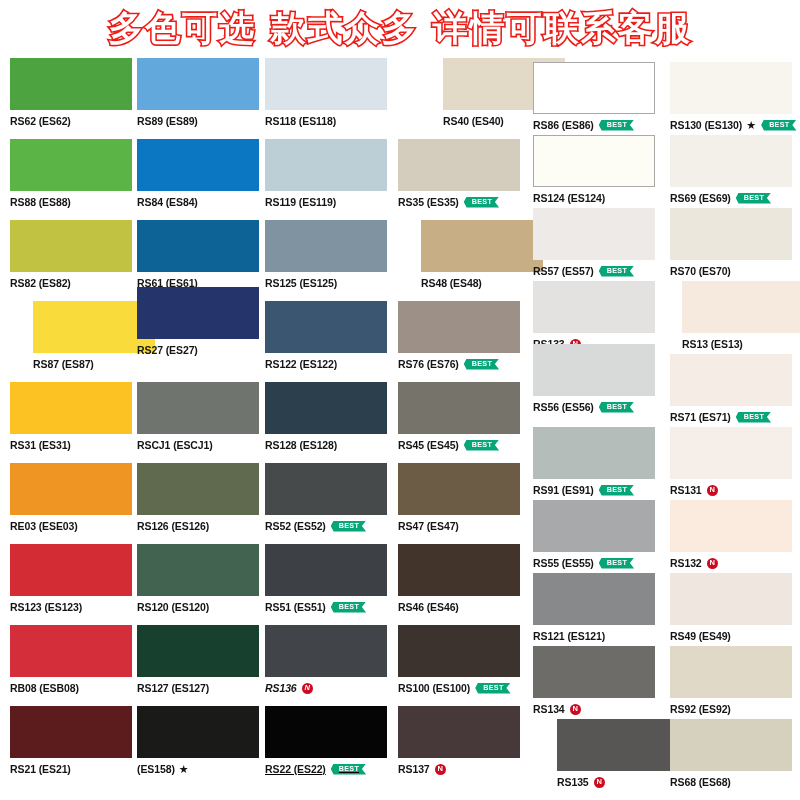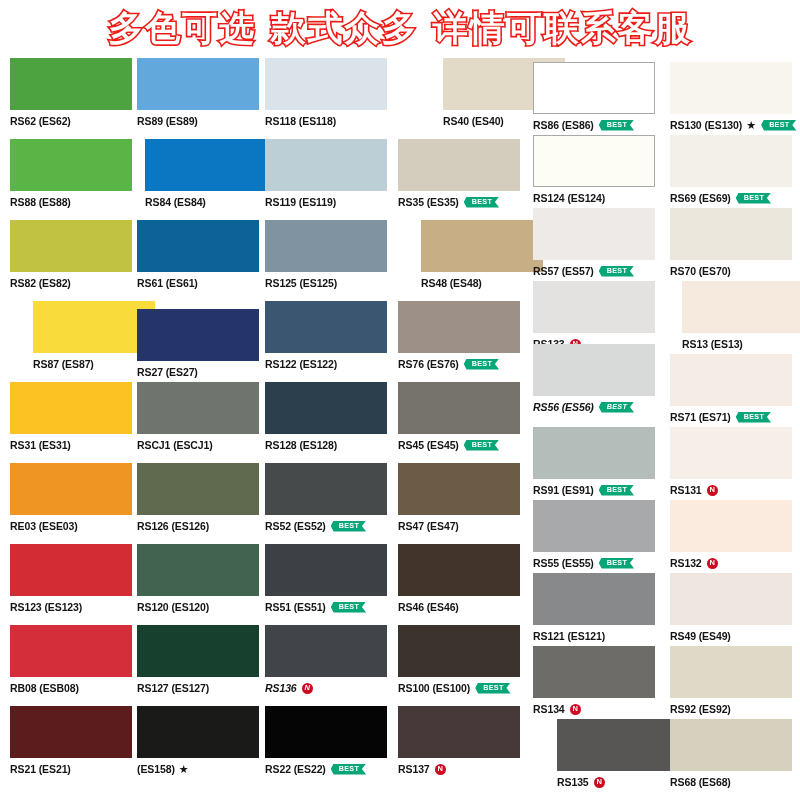--- a/index.html
+++ b/index.html
@@ -186,33 +186,33 @@
         </div>
       </div>
     </div>
     <div class="col" style="left: 137px;">
       <div class="cell" style="top: 58px;">
         <div class="chip" style="background: rgb(99, 168, 221);"></div>
         <div class="cap">
           <span class="cap-text">RS89 (ES89)</span>
         </div>
       </div>
-      <div class="cell" style="top: 139px; margin-left: 8px;">
+      <div class="cell" style="top: 139px;">
         <div class="chip" style="background: rgb(11, 119, 194);"></div>
         <div class="cap">
           <span class="cap-text">RS84 (ES84)</span>
         </div>
       </div>
       <div class="cell" style="top: 220px;">
         <div class="chip" style="background: rgb(13, 99, 150);"></div>
         <div class="cap">
           <span class="cap-text">RS61 (ES61)</span>
         </div>
       </div>
-      <div class="cell" style="top: 309px; text-align: center;">
+      <div class="cell" style="top: 287px; text-align: center;">
         <div class="chip" style="background: rgb(37, 53, 107);"></div>
         <div class="cap">
           <span class="cap-text">RS27 (ES27)</span>
         </div>
       </div>
       <div class="cell" style="top: 382px;">
         <div class="chip" style="background: rgb(111, 117, 110);"></div>
         <div class="cap">
           <span class="cap-text">RSCJ1 (ESCJ1)</span>
         </div>
@@ -288,21 +288,21 @@
           <span class="badge-best">BEST</span>
         </div>
       </div>
       <div class="cell" style="top: 625px; font-style: italic;">
         <div class="chip" style="background: rgb(65, 68, 72);"></div>
         <div class="cap">
           <span class="cap-text">RS136</span>
           <span class="badge-n">N</span>
         </div>
       </div>
-      <div class="cell" style="top: 706px;">
+      <div class="cell" style="top: 706px; text-decoration: underline;">
         <div class="chip" style="background: rgb(5, 5, 5);"></div>
         <div class="cap">
           <span class="cap-text">RS22 (ES22)</span>
           <span class="badge-best">BEST</span>
         </div>
       </div>
     </div>
     <div class="col" style="left: 398px;">
       <div class="cell" style="top: 58px; padding-left: 45px;">
         <div class="chip" style="background: rgb(226, 218, 198);"></div>
@@ -385,21 +385,21 @@
           <span class="badge-best">BEST</span>
         </div>
       </div>
       <div class="cell" style="top: 281px;">
         <div class="chip" style="background: rgb(228, 226, 224);"></div>
         <div class="cap">
           <span class="cap-text">RS133</span>
           <span class="badge-n">N</span>
         </div>
       </div>
-      <div class="cell" style="top: 344px; font-style: italic;">
+      <div class="cell" style="top: 344px;">
         <div class="chip" style="background: rgb(216, 217, 217);"></div>
         <div class="cap">
           <span class="cap-text">RS56 (ES56)</span>
           <span class="badge-best">BEST</span>
         </div>
       </div>
       <div class="cell" style="top: 427px;">
         <div class="chip" style="background: rgb(180, 189, 186);"></div>
         <div class="cap">
           <span class="cap-text">RS91 (ES91)</span>

